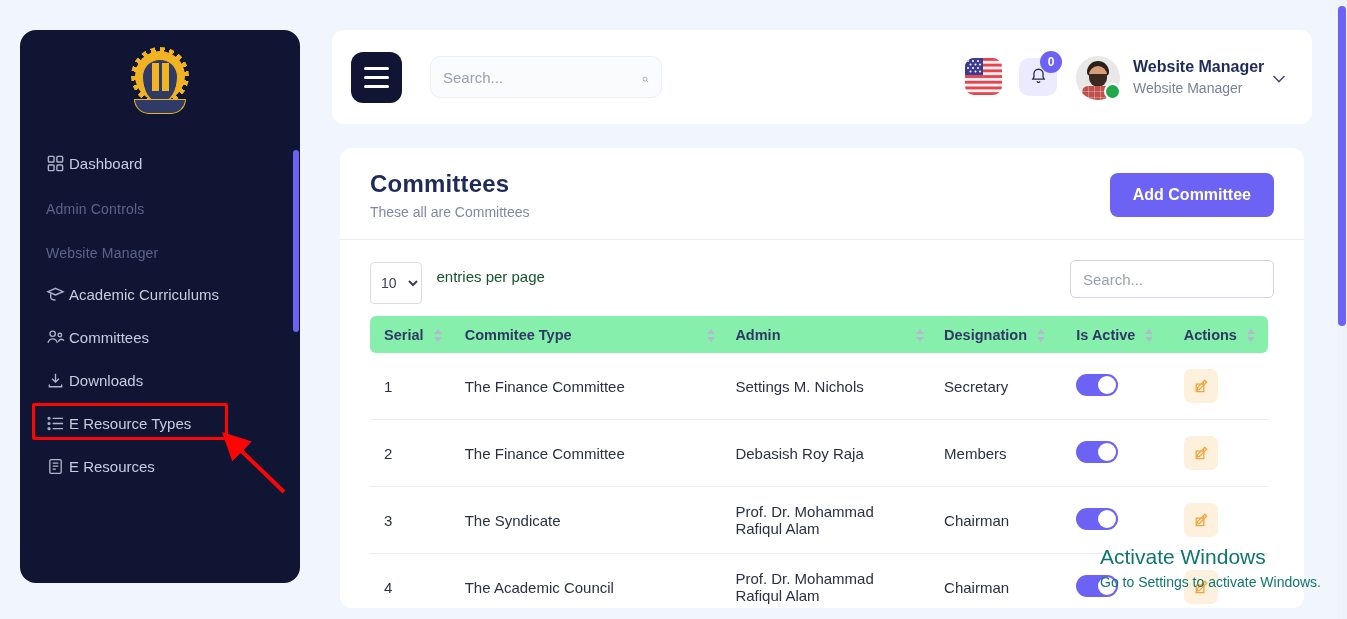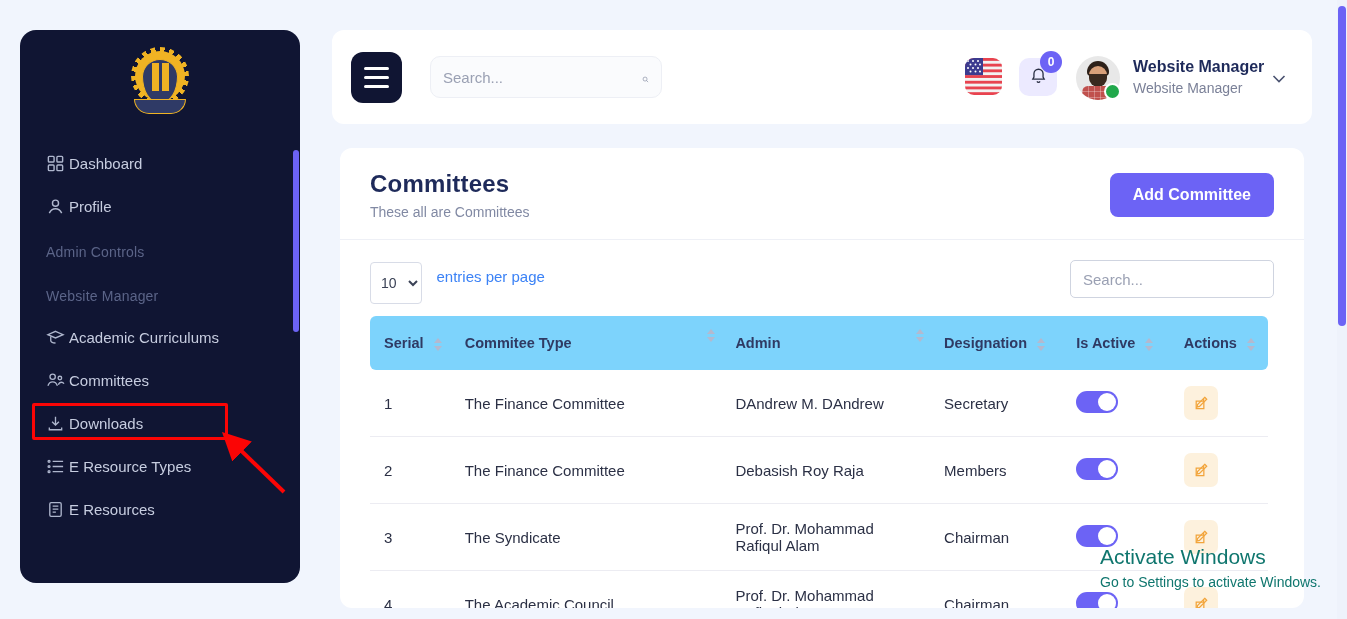--- a/index.html
+++ b/index.html
@@ -173,35 +173,35 @@
 
   #table-controls {
     position: relative; height: 76px; padding: 22px 30px;
   }
   #entries-select {
     width: 52px; height: 42px; border: 1px solid #d8dce7; border-radius: 4px;
     font-family: "Liberation Sans", sans-serif; font-size: 14px; color: #3b4256;
     padding-left: 6px; background: #fff; cursor: pointer;
   }
   #entries-label {
-    font-size: 15px; color: #3b82f6; margin-left: 10px; vertical-align: 6px;
+    font-size: 15px; color: #14532d; margin-left: 10px; vertical-align: 6px;
   }
   #table-search {
     position: absolute; right: 30px; top: 20px;
     width: 204px; height: 38px; border: 1px solid #cfd4e0; border-radius: 5px;
     padding: 0 12px; outline: none; background: #fff;
     font-family: "Liberation Sans", sans-serif; font-size: 15px; color: #3b4256;
   }
   #table-search::placeholder { color: #9aa0b3; }
 
   
   #data-table { width: 898px; margin: 0 30px; border-collapse: collapse; }
   #data-table thead th {
-    background: #7dd3fc; color: #2f3a63; font-size: 14.5px; font-weight: bold;
-    text-align: left; height: 54px; padding: 0 10px; white-space: nowrap;
+    background: #86efac; color: #2f3a63; font-size: 14.5px; font-weight: bold;
+    text-align: left; height: 37px; padding: 0 10px; white-space: nowrap;
     position: relative; cursor: pointer;
   }
   #data-table thead th:first-child { border-radius: 6px 0 0 6px; padding-left: 14px; }
   #data-table thead th:last-child  { border-radius: 0 6px 6px 0; }
   .sort-ico {
     display: inline-flex; flex-direction: column; gap: 3px;
     vertical-align: middle; margin-left: 6px;
   }
   .sort-ico i {
     display:block; width: 0; height: 0;
@@ -275,29 +275,20 @@
       <svg viewBox="0 0 20 20" fill="none" stroke="currentColor" stroke-width="1.5">
         <rect x="2.5" y="2.5" width="6" height="6" rx="1"></rect>
         <rect x="11.5" y="2.5" width="6" height="6" rx="1"></rect>
         <rect x="2.5" y="11.5" width="6" height="6" rx="1"></rect>
         <rect x="11.5" y="11.5" width="6" height="6" rx="1"></rect>
       </svg>
     </span>
     <span>Dashboard</span>
   </div>
 
-  <div class="nav-item">
-    <span class="nav-ico">
-      <svg viewBox="0 0 20 20" fill="none" stroke="currentColor" stroke-width="1.5">
-        <circle cx="10" cy="6.5" r="3.2"></circle>
-        <path d="M3.5 17c1.4-3.2 4-4.6 6.5-4.6S15.1 13.8 16.5 17"></path>
-      </svg>
-    </span>
-    <span>Profile</span>
-  </div>
 
   <div class="nav-section">Admin Controls</div>
 
   <div class="nav-section">Website Manager</div>
 
   <div class="nav-item">
     <span class="nav-ico">
       <svg viewBox="0 0 20 20" fill="none" stroke="currentColor" stroke-width="1.4">
         <path d="M10 3.5 18 7l-8 3.5L2 7l8-3.5z"></path>
         <path d="M5 9v4.2c0 1.4 2.3 2.6 5 2.6"></path>
@@ -498,21 +489,21 @@
               <i class="up"></i>
               <i class="down"></i>
             </span>
         </th>
       </tr>
     </thead>
     <tbody id="table-body">
         <tr>
           <td class="col-serial">1</td>
           <td class="col-type">The Finance Committee</td>
-          <td class="col-admin">DAndrew M. DAndrew</td>
+          <td class="col-admin">Settings M. Nichols</td>
           <td class="col-desig">Secretary</td>
           <td class="col-active"><div class="toggle"><span class="knob"></span></div></td>
           <td class="col-actions">
             <button class="edit-btn">
               <svg viewBox="0 0 18 18" width="16" height="16" fill="none" stroke="currentColor" stroke-width="1.4">
                 <path d="M13.2 2.6 15.4 4.8 7.3 12.9l-2.9.7.7-2.9 8.1-8.1z"></path>
                 <path d="M12 3.6v3.2h-8.4v8.6h8.6V7.4"></path>
               </svg>
             </button>
           </td>

